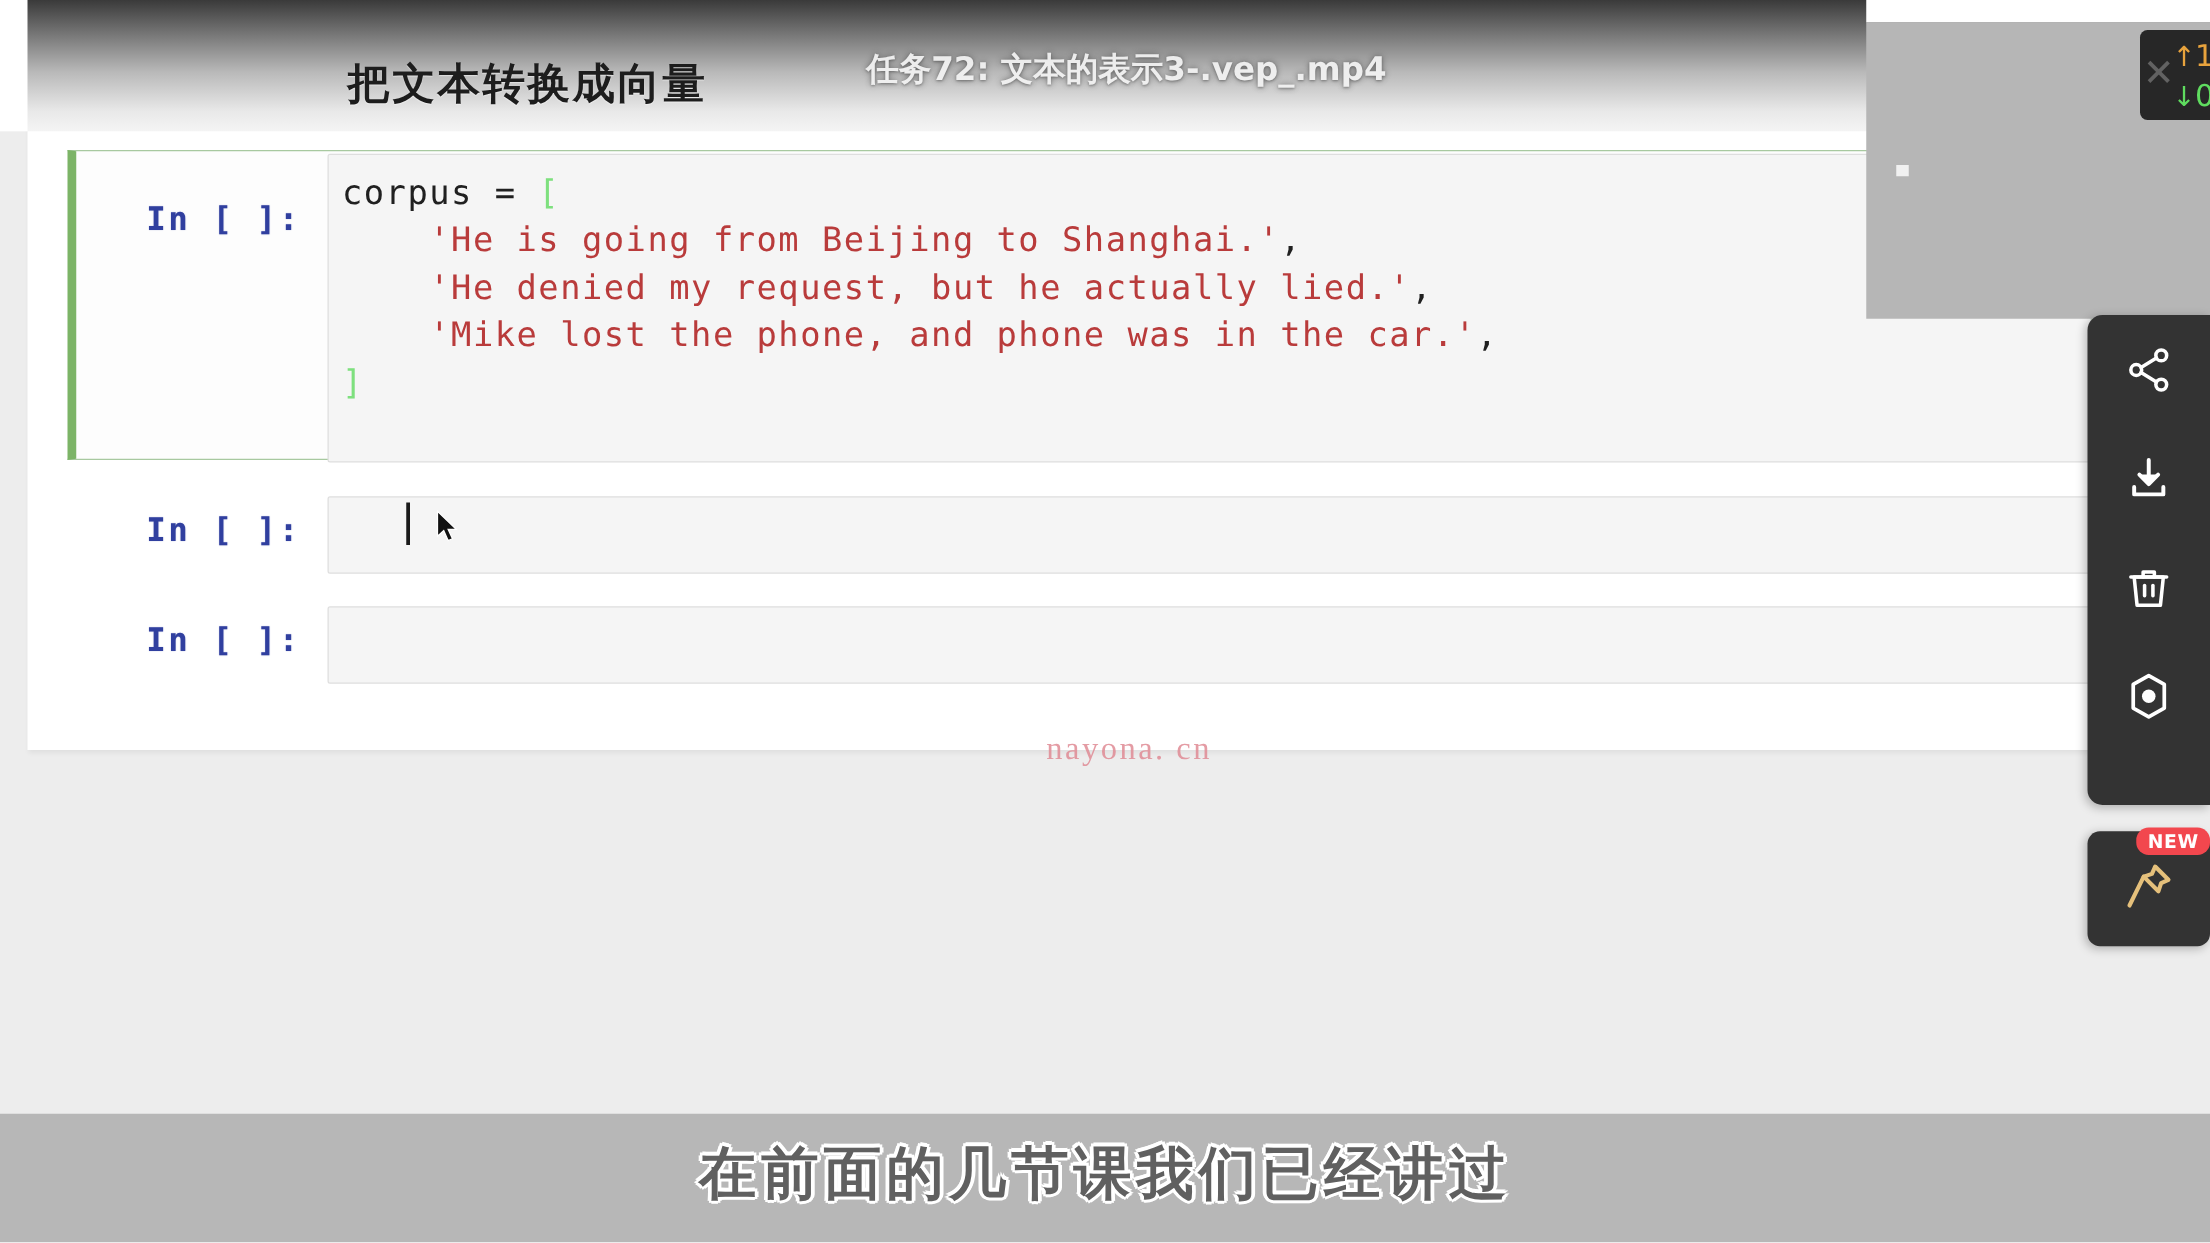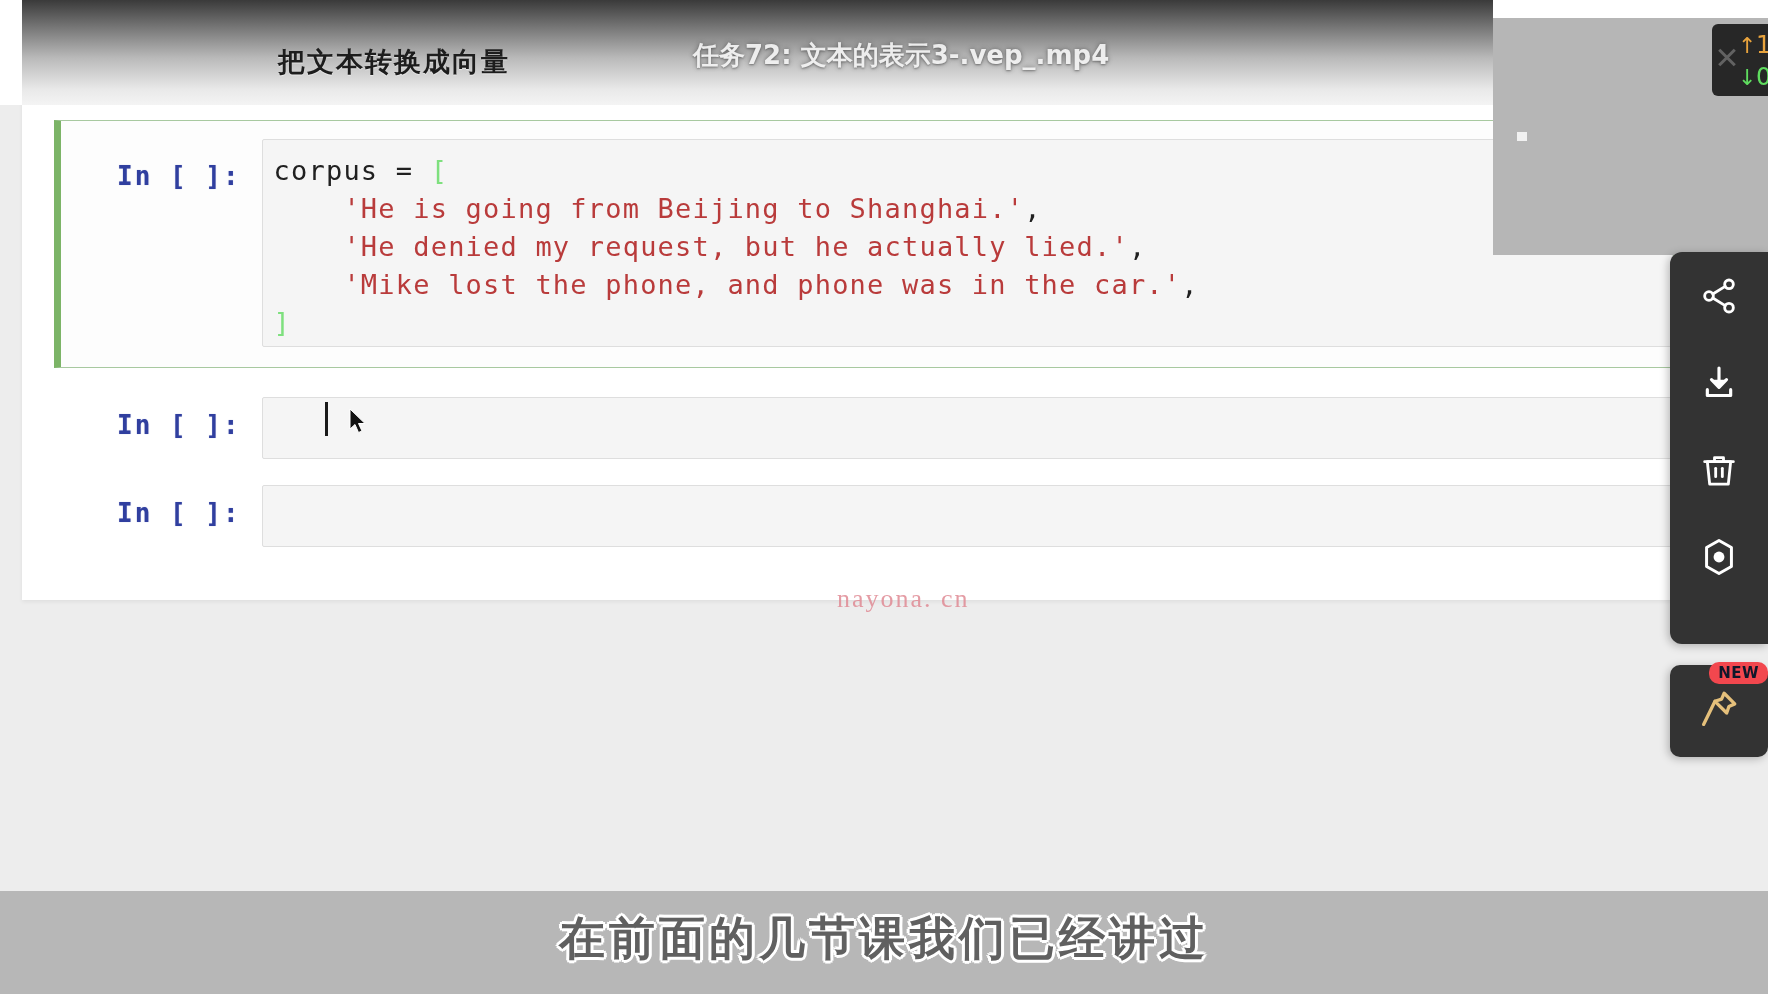--- a/index.html
+++ b/index.html
@@ -26,21 +26,21 @@
     position:absolute;left:0;top:0;width:22px;height:105px;
     background:#ffffff;
   }
   #titlebar-right-edge{
     position:absolute;left:1493px;top:0;width:275px;height:18px;
     background:#ffffff;
   }
 
   .win-title{
     position:absolute;left:278px;top:44px;
-    font-size:27px;font-weight:700;color:#1d1d1d;
+    font-size:34px;font-weight:700;color:#1d1d1d;
     letter-spacing:2px;
     font-family:"DejaVu Sans","Liberation Sans",sans-serif;
     text-shadow:0 1px 1px rgba(255,255,255,.55);
     white-space:nowrap;
     text-align:center;
   }
   .file-overlay{
     position:absolute;left:665px;top:38px;
     font-size:26px;font-weight:700;color:#f3f3f3;
     letter-spacing:0px;
@@ -139,21 +139,21 @@
     margin-left:21px;margin-top:19px;margin-right:0;
     min-height:200px;
     background:#f5f5f5;
     border:1px solid #dedede;
     border-radius:2px;
     box-sizing:border-box;
     padding:12px 0 14px 11px;
     position:relative;
   }
   #cell-1 .input-area{
-    height:208px;margin-top:18px;
+    height:247px;margin-top:2px;
   }
   .code{
     font-family:"DejaVu Sans Mono","Liberation Mono",monospace;
     font-size:27px;line-height:38px;
     color:#202020;white-space:pre;
     letter-spacing:1.2px;
   }
   .tok-str{color:#b93b3b;}
   .tok-br{color:#7ee07e;}
   .tok-op{color:#202020;}
@@ -197,21 +197,21 @@
   }
   .tool-btn svg{display:block;}
   #pin-wrap{
     position:absolute;left:1670px;top:665px;width:98px;height:92px;
     background:#333333;border-radius:10px;
     display:flex;align-items:center;justify-content:center;
     box-shadow:-2px 2px 8px rgba(0,0,0,.25);
   }
   #pin-badge{
     position:absolute;right:0px;top:-3px;
-    background:#f2474e;color:#0f172a;
+    background:#f2474e;color:#ffffff;
     font-size:15px;font-weight:700;
     padding:2px 9px;border-radius:10px;
     font-family:"DejaVu Sans","Liberation Sans",sans-serif;
     letter-spacing:.5px;
     white-space:nowrap;
   }
 
   
   #subtitle-band{
     position:absolute;left:0;top:891px;width:1768px;height:103px;

